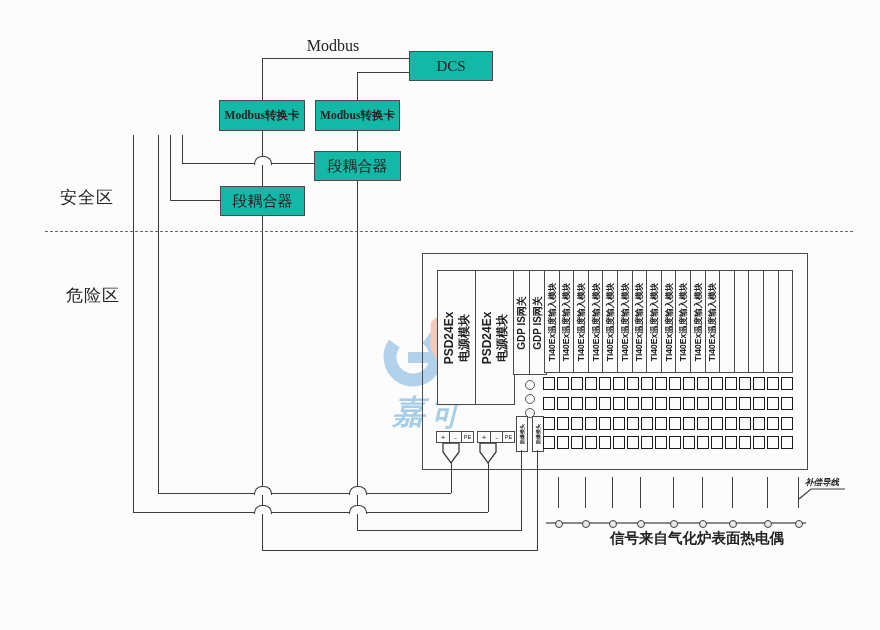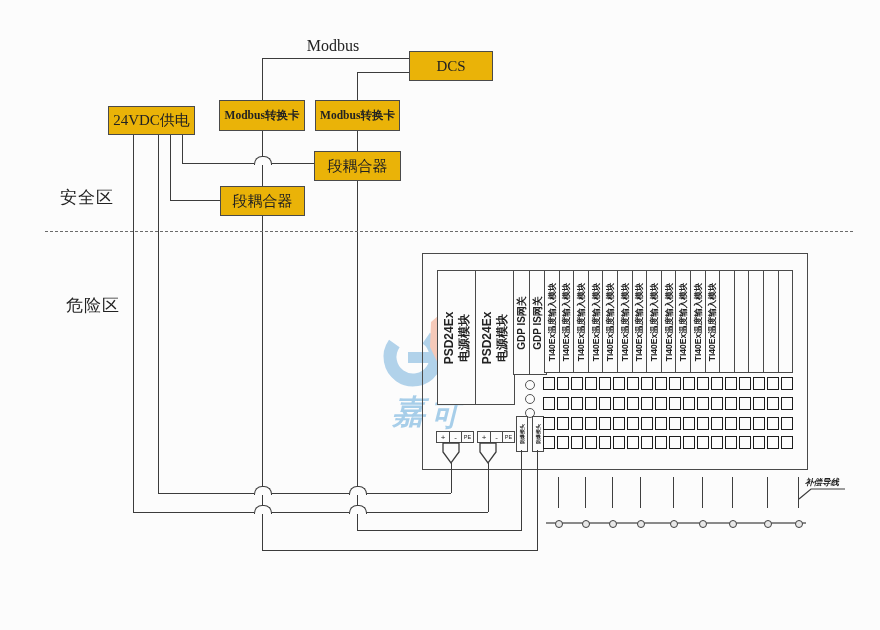--- a/index.html
+++ b/index.html
@@ -1,19 +1,19 @@
 <!DOCTYPE html>
 <html><head>
 <meta charset="utf-8">
 <style>
   html,body{margin:0;padding:0;background:#eee;}
   .canvas{position:relative;width:880px;height:630px;background:#fcfcfc;overflow:hidden;
           font-family:"Liberation Serif","DejaVu Serif",serif;color:#222;}
   .abs{position:absolute;box-sizing:border-box;}
-  .box{position:absolute;box-sizing:border-box;border:1.4px solid #4a4a4a;background:#eab308;
+  .box{position:absolute;box-sizing:border-box;border:1.4px solid #4a4a4a;background:#14b8a6;
        display:flex;align-items:center;justify-content:center;text-align:center;}
   .hline{position:absolute;height:0;border-top:1.4px solid #3c3c3c;}
   .vline{position:absolute;width:0;border-left:1.4px solid #3c3c3c;}
   .arc{position:absolute;width:16px;height:8px;border:1.4px solid #3c3c3c;border-bottom:none;
        border-radius:8px 8px 0 0;background:#fcfcfc;}
   .dashed{position:absolute;height:0;border-top:1.2px dashed #6a6a6a;}
   .zone-label{position:absolute;font-size:17px;letter-spacing:1px;}
   .col{position:absolute;border:1.2px solid #4a4a4a;background:#fcfcfc;overflow:visible;}
   .vtxt{position:absolute;left:50%;top:50%;transform:translate(-50%,-50%) rotate(-90deg);
         white-space:nowrap;font-family:"Liberation Sans","DejaVu Sans",sans-serif;
@@ -62,39 +62,36 @@
   <div class="hline" style="left:182px;top:163px;width:72px;"></div>
   <div class="hline" style="left:270px;top:163px;width:44px;"></div>
   <div class="arc" style="left:254px;top:156px;"></div>
 
   <div class="vline" style="left:262px;top:216px;height:335px;"></div>
   <div class="vline" style="left:357px;top:181px;height:350px;"></div>
 
   <div class="box" style="left:409px;top:51px;width:84px;height:30px;">
     <span style="font-size:15px;">DCS</span>
   </div>
-  <div class="box" style="left:108px;top:106px;width:87px;height:29px;">
-    <span style="font-size:15px;">24VDC供电</span>
-  </div>
   <div class="box" style="left:219px;top:100px;width:86px;height:31px;">
     <span style="font-size:11.5px;font-weight:bold;">Modbus转换卡</span>
   </div>
   <div class="box" style="left:315px;top:100px;width:85px;height:31px;">
     <span style="font-size:11.5px;font-weight:bold;">Modbus转换卡</span>
   </div>
   <div class="box" style="left:314px;top:151px;width:87px;height:30px;">
     <span style="font-size:15px;">段耦合器</span>
   </div>
   <div class="box" style="left:220px;top:186px;width:85px;height:30px;">
     <span style="font-size:15px;">段耦合器</span>
   </div>
 
   <div class="zone-label" style="left:60px;top:186px;">安全区</div>
   <div class="dashed" style="left:45px;top:231px;width:808px;"></div>
-  <div class="zone-label" style="left:66px;top:294px;">危险区</div>
+  <div class="zone-label" style="left:66px;top:284px;">危险区</div>
 
   <div class="abs" style="left:422px;top:253px;width:386px;height:217px;border:1.3px solid #4a4a4a;"></div>
 
   <div class="col" style="left:437px;top:270px;width:38px;height:133px;">
     <div class="vtxt" style="font-size:12px;">
       <div>PSD24Ex</div>
       <div>电源模块</div>
     </div>
   </div>
   <div class="col" style="left:475px;top:270px;width:38px;height:133px;">
@@ -304,16 +301,17 @@
       <div class="node" style="left: 582px; top: 520px;"></div>
       <div class="node" style="left: 609px; top: 520px;"></div>
       <div class="node" style="left: 637px; top: 520px;"></div>
       <div class="node" style="left: 670px; top: 520px;"></div>
       <div class="node" style="left: 699px; top: 520px;"></div>
       <div class="node" style="left: 729px; top: 520px;"></div>
       <div class="node" style="left: 764px; top: 520px;"></div>
       <div class="node" style="left: 795px; top: 520px;"></div>
     </div>
 
+  <div class="abs" style="left:577px;top:529px;width:240px;text-align:center;font-size:14.5px;font-weight:bold;">信号来自气化炉表面热电偶</div>
 
   <div class="abs small-label" style="left:805px;top:477px;font-size:8.5px;font-weight:bold;">补偿导线</div>
 
 </div>
 
 </body></html>

